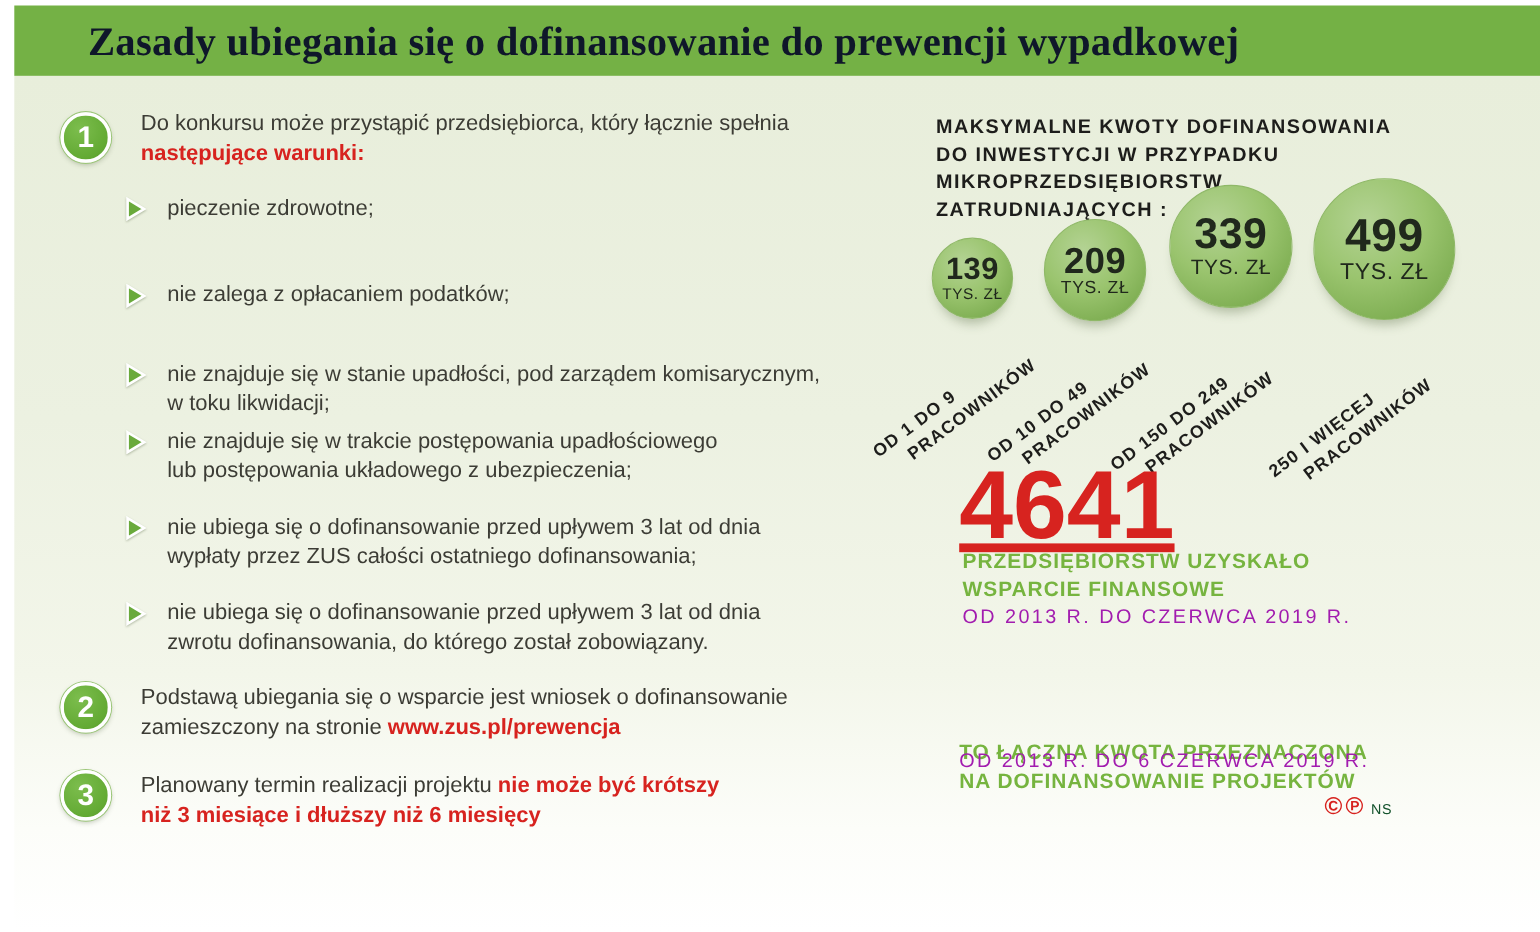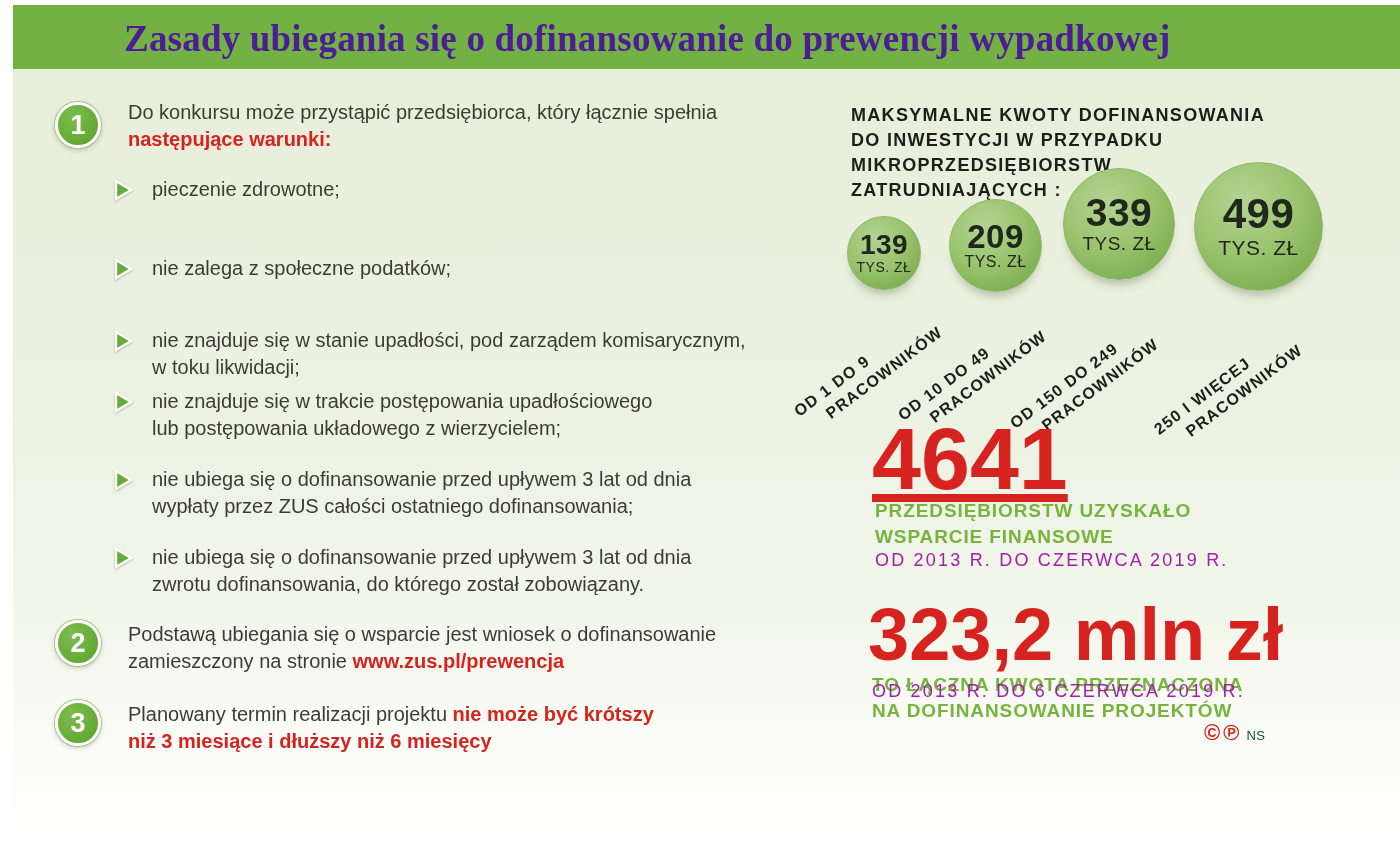--- a/index.html
+++ b/index.html
@@ -7,21 +7,21 @@
   .page { position:relative; width:1400px; height:847px; background:#ffffff; overflow:hidden; }
 
   
   .header-bar {
     position:absolute; left:13px; top:5px; right:0; height:64px;
     background:#74b145;
   }
   .page-title {
     position:absolute; left:67px; top:12px;
     font-family:"Liberation Serif", serif; font-weight:bold;
-    font-size:37px; color:#4c1d95; letter-spacing:0.2px;margin-left:44px;
+    font-size:37px; color:#0f172a; letter-spacing:0.2px;
   }
 
   
   .content-bg {
     position:absolute; left:13px; top:69px; right:0; bottom:0;
     background:linear-gradient(180deg,#e8eedb 0%, #ecf1e1 40%, #f3f6ea 70%, #fcfdf9 88%, #ffffff 100%);
   }
 
   
   .badge {
@@ -116,41 +116,41 @@
     <div class="cond-text">
       <div>pieczenie zdrowotne;</div>
     </div>
   </div>
 
   <div class="condition" style="left:112px; top:255px;">
     <svg class="arrow" viewBox="0 0 22 22">
         <path d="M4 2 L19 11 L4 20 Z" fill="#6aaa3c" stroke="#ffffff" stroke-width="2.4"></path>
       </svg>
     <div class="cond-text">
-      <div>nie zalega z społeczne podatków;</div>
+      <div>nie zalega z opłacaniem podatków;</div>
     </div>
   </div>
 
   <div class="condition" style="left:112px; top:311px;margin-top:16px;">
     <svg class="arrow" viewBox="0 0 22 22">
         <path d="M4 2 L19 11 L4 20 Z" fill="#6aaa3c" stroke="#ffffff" stroke-width="2.4"></path>
       </svg>
     <div class="cond-text">
       <div>nie znajduje się w stanie upadłości, pod zarządem komisarycznym,</div>
       <div>w toku likwidacji;</div>
     </div>
   </div>
 
   <div class="condition" style="left:112px; top:388px;">
     <svg class="arrow" viewBox="0 0 22 22">
         <path d="M4 2 L19 11 L4 20 Z" fill="#6aaa3c" stroke="#ffffff" stroke-width="2.4"></path>
       </svg>
     <div class="cond-text">
       <div>nie znajduje się w trakcie postępowania upadłościowego</div>
-      <div>lub postępowania układowego z wierzycielem;</div>
+      <div>lub postępowania układowego z ubezpieczenia;</div>
     </div>
   </div>
 
   <div class="condition" style="left:112px; top:466px;">
     <svg class="arrow" viewBox="0 0 22 22">
         <path d="M4 2 L19 11 L4 20 Z" fill="#6aaa3c" stroke="#ffffff" stroke-width="2.4"></path>
       </svg>
     <div class="cond-text">
       <div>nie ubiega się o dofinansowanie przed upływem 3 lat od dnia</div>
       <div>wypłaty przez ZUS całości ostatniego dofinansowania;</div>
@@ -230,21 +230,20 @@
     <span class="l2">PRACOWNIKÓW</span>
   </div>
 
   <div class="stat-number" style="left:872px; top:408px; font-size:88px;text-decoration:underline;">4641</div>
   <div class="stat-caption" style="left:875px; top:498px;">
     <div>PRZEDSIĘBIORSTW UZYSKAŁO</div>
     <div>WSPARCIE FINANSOWE</div>
   </div>
   <div class="stat-period" style="left:875px; top:550px;">OD 2013 R. DO CZERWCA 2019 R.</div>
 
-  <div class="stat-number" style="left:868px; top:592px; font-size:74px;">323,2 mln zł</div>
   <div class="stat-caption" style="left:872px; top:672px;">
     <div>TO ŁĄCZNA KWOTA PRZEZNACZONA</div>
     <div>NA DOFINANSOWANIE PROJEKTÓW</div>
   </div>
   <div class="stat-period" style="left:872px; top:681px;">OD 2013 R. DO 6 CZERWCA 2019 R.</div>
 
   <div class="marks">
     <span class="mark-circle">©</span>
     <span class="mark-circle">℗</span>
     <span class="initials">NS</span>

